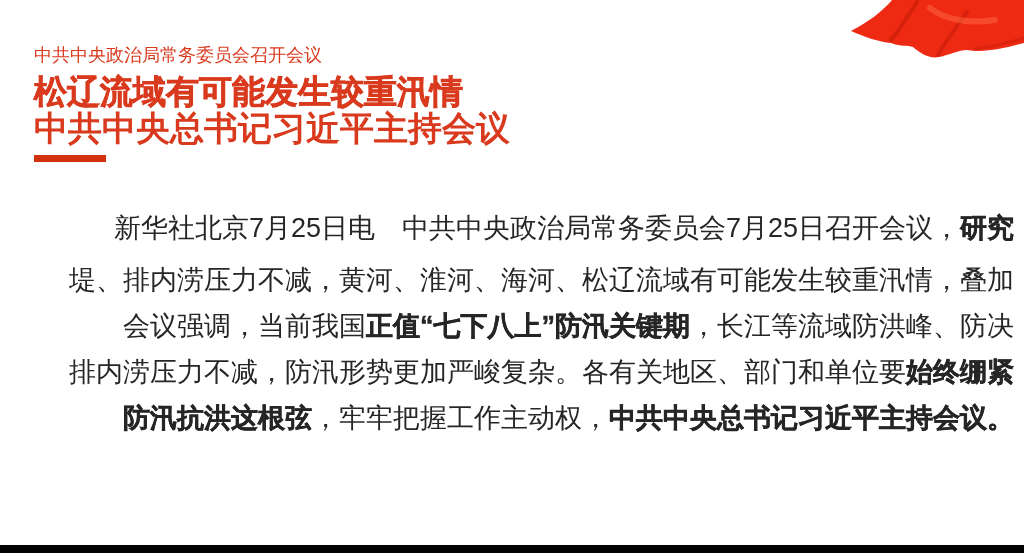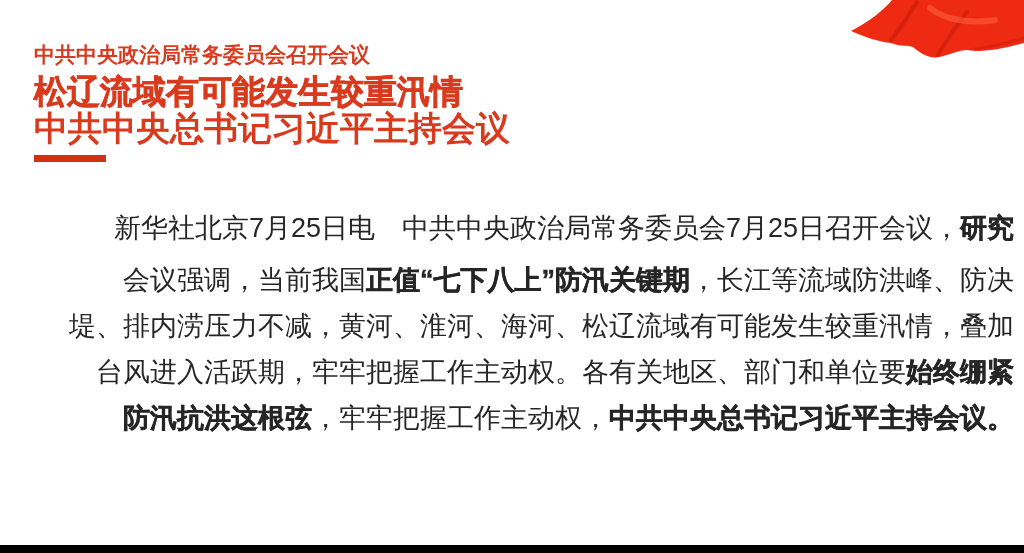--- a/index.html
+++ b/index.html
@@ -11,21 +11,21 @@
     overflow:hidden;
     font-family:"Liberation Sans", sans-serif;
   }
   
   .headline{
     position:absolute;
     left:34px;top:37px;
     color:var(--title-red,#d93a1e);
     white-space:nowrap;
   }
-  .headline .t1{font-size:21px;line-height:36px;font-weight:700;}
+  .headline .t1{font-size:18px;line-height:36px;font-weight:400;}
   .headline .t2{font-size:33px;line-height:38px;font-weight:800;-webkit-text-stroke:.7px var(--title-red,#d93a1e);}
   .headline .t3{font-size:34px;line-height:35px;font-weight:700;}
   .headline-underline{
     margin-top:9px;
     width:72px;height:7px;
     background:var(--bar-red,#d2310f);
   }
   
   .article{
     position:absolute;
@@ -74,22 +74,22 @@
     <div class="t2">松辽流域有可能发生较重汛情</div>
     <div class="t3">中共中央总书记习近平主持会议</div>
     <div class="headline-underline"></div>
   </div>
 
   <div class="article">
       <div class="para">
         <div class="line indent"><span class="seg">新华社北京7月25日电　中共中央政治局常务委员会7月25日召开会议，</span><span class="seg bold">研究</span></div>
       </div>
       <div class="para">
+        <div class="line"><span class="seg">堤、排内涝压力不减，黄河、淮河、海河、松辽流域有可能发生较重汛情，叠加</span></div>
         <div class="line indent"><span class="seg">会议强调，当前我国</span><span class="seg bold">正值“七下八上”防汛关键期</span><span class="seg">，长江等流域防洪峰、防决</span></div>
-        <div class="line"><span class="seg">堤、排内涝压力不减，黄河、淮河、海河、松辽流域有可能发生较重汛情，叠加</span></div>
-        <div class="line"><span class="seg">台风进入活跃期，牢牢把握工作主动权。各有关地区、部门和单位要</span><span class="seg bold">始终绷紧</span></div>
+        <div class="line"><span class="seg">排内涝压力不减，防汛形势更加严峻复杂。各有关地区、部门和单位要</span><span class="seg bold">始终绷紧</span></div>
         <div class="line"><span class="seg bold">防汛抗洪这根弦</span><span class="seg">，牢牢把握工作主动权，</span><span class="seg bold">中共中央总书记习近平主持会议。</span></div>
       </div>
     </div>
 
   <div class="letterbox"></div>
 
 </div>
 
 </body></html>

